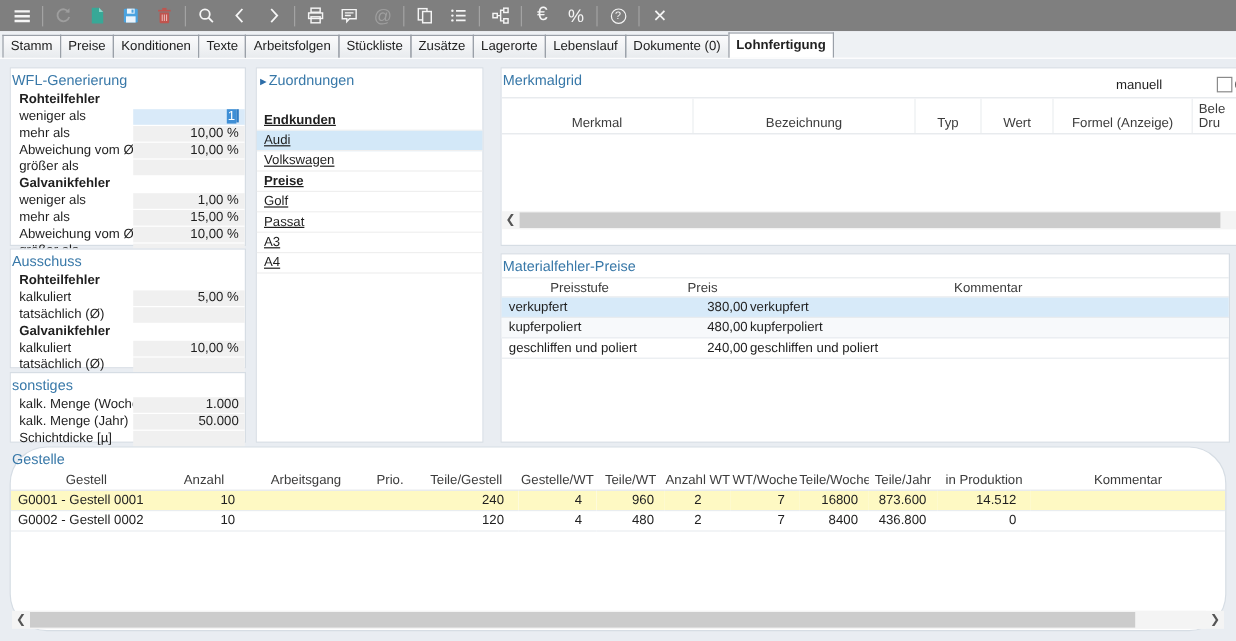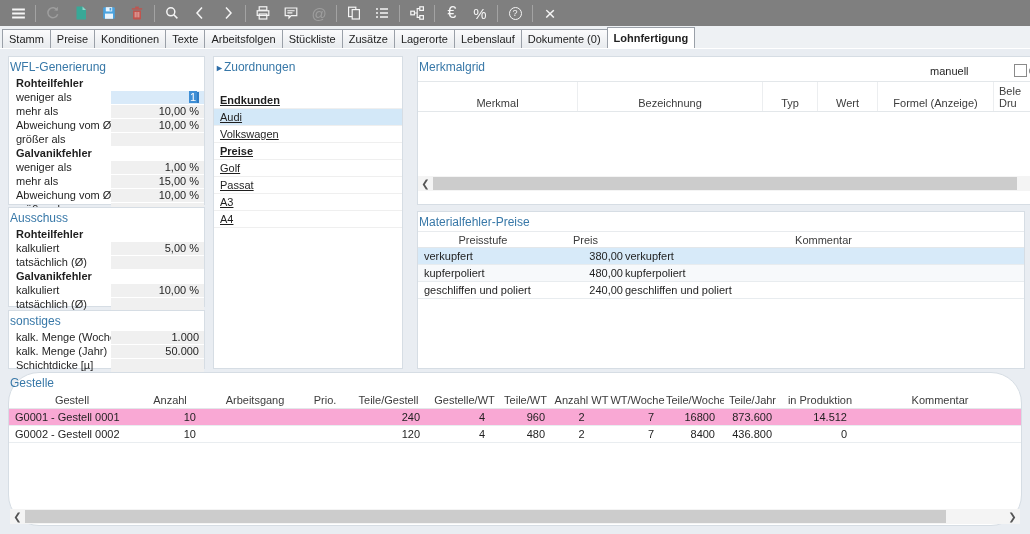--- a/index.html
+++ b/index.html
@@ -70,21 +70,21 @@
   
   .mc-name { width:130px; padding-left:6px; }
   .mc-price { width:75px; text-align:right; }
   .mc-comment { flex:1; padding-left:2px; }
   .mh-name { width:130px; } .mh-price { width:75px; } .mh-comment { flex:1; }
 
   
   table.gtab { border-collapse:collapse; table-layout:fixed; width:1012px; }
   table.gtab th { font-weight:normal; color:#3c3c3c; height:16px; border-bottom:1px solid #e3e7ea; white-space:nowrap; overflow:hidden; }
   table.gtab td { height:17px; border-bottom:1px solid #e9edf0; white-space:nowrap; overflow:hidden; }
-  tr.gsel td { background:#f9a8d4; }
+  tr.gsel td { background:#fef9c3; }
   .al { text-align:left; padding-left:6px; }
   .ar { text-align:right; padding-right:12px; }
   .ar2 { text-align:right; padding-right:9px; }
   .ac { text-align:center; }
   .b { font-weight:normal;margin-top:20px; }
 </style>
 </head>
 <body>
 
 <div class="toolbar">

